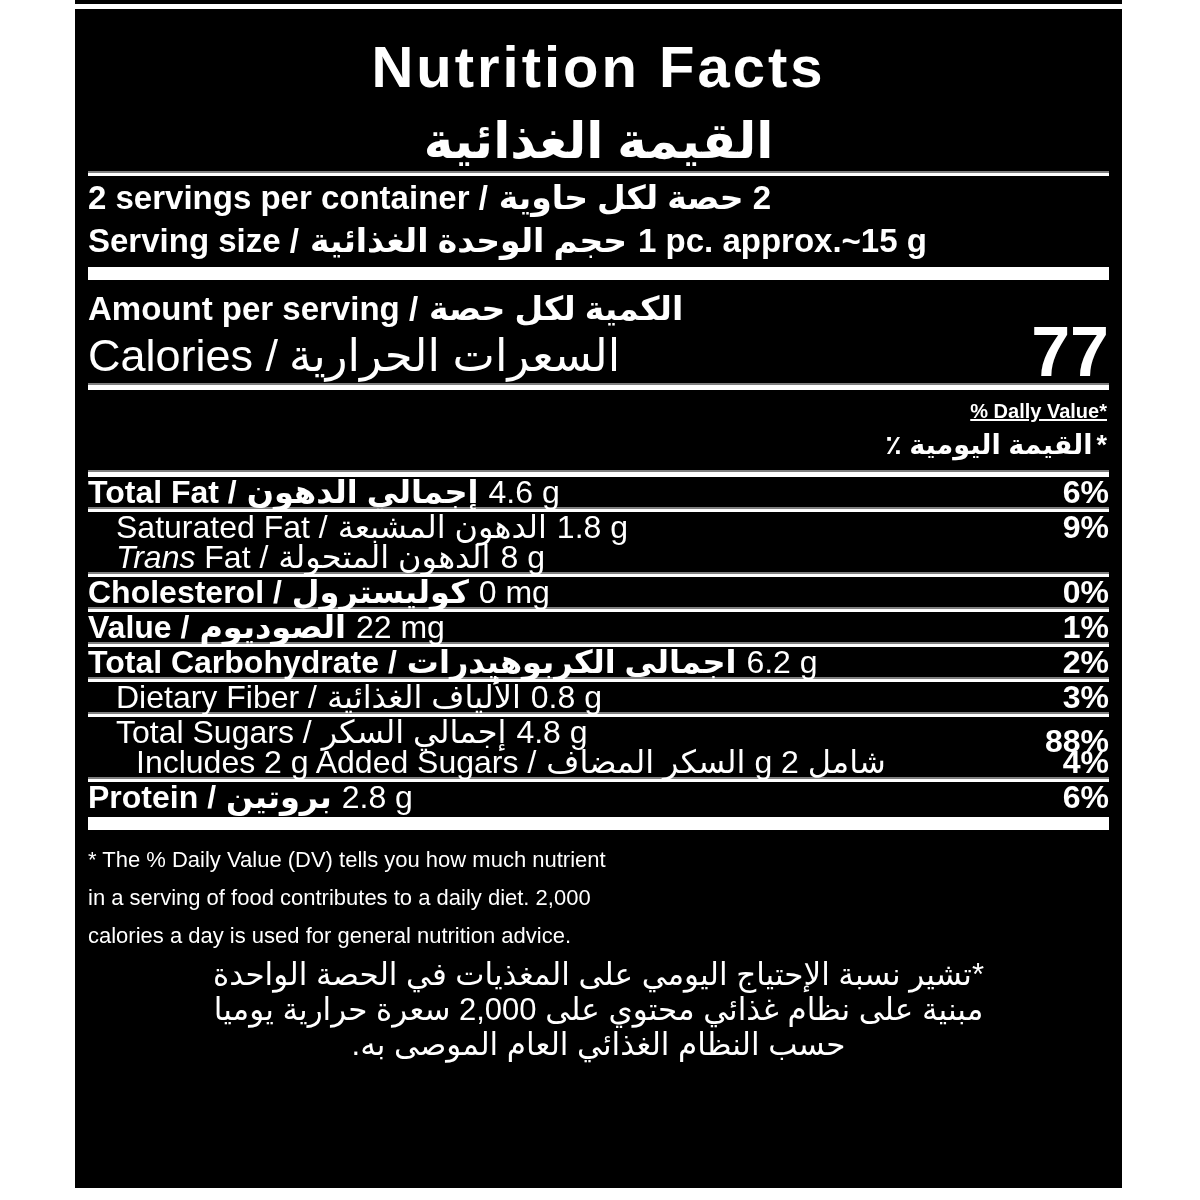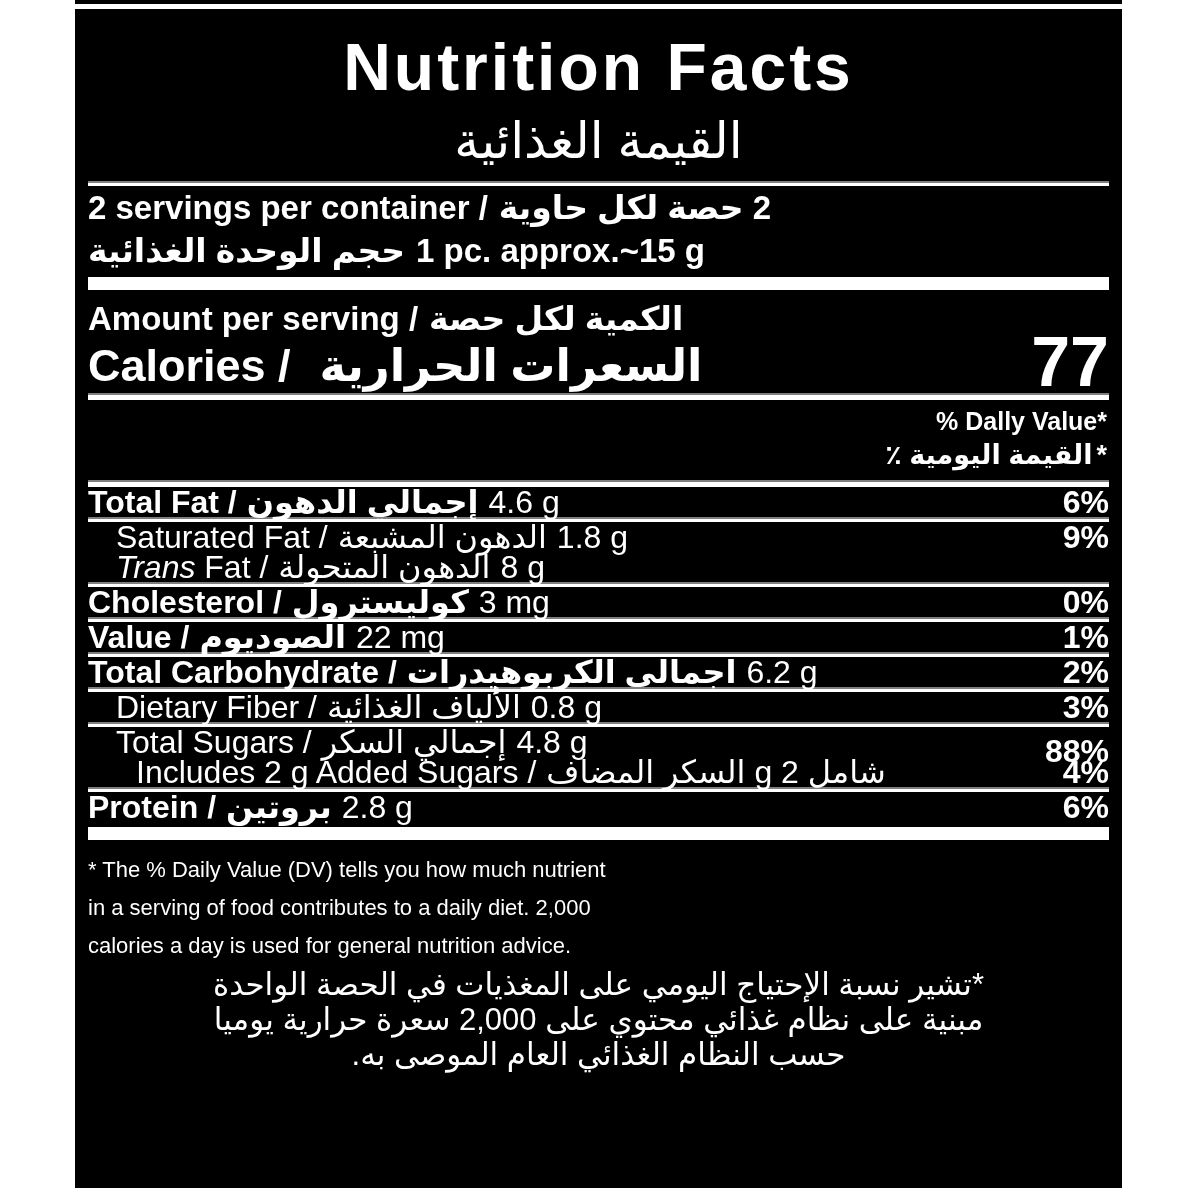--- a/index.html
+++ b/index.html
@@ -1,33 +1,33 @@
 <!DOCTYPE html>
 <html><head>
 <meta charset="utf-8">
 <style>
   html,body{margin:0;padding:0;background:#ffffff;width:1200px;height:1200px;overflow:hidden;
             font-family:"Liberation Sans","DejaVu Sans",sans-serif;}
   .crop-bar-top{height:4px;background:#000;margin:0 78px 5px 75px;}
   .label{margin:0 78px 0 75px;background:#000;color:#fff;padding:14px 13px 8px 13px;
          box-sizing:border-box;min-height:1179px;}
-  .t-en{font-size:66px;font-weight:700;text-align:center;letter-spacing:3px;line-height:88px;white-space:nowrap;}
-  .t-ar{font-size:50px;font-weight:400;text-align:center;line-height:60px;margin-bottom:10px;}
+  .t-en{font-size:58px;font-weight:700;text-align:center;letter-spacing:3px;line-height:88px;white-space:nowrap;}
+  .t-ar{font-size:50px;font-weight:700;text-align:center;line-height:60px;}
   .sep{height:5px;background:linear-gradient(to bottom,#7f7f7f 0 40%,#ffffff 40% 100%);}
   .sep-md{height:7px;background:linear-gradient(to bottom,#7f7f7f 0 30%,#ffffff 30% 100%);}
   .bar{height:13px;background:#ffffff;margin:5px 0;}
   .line{display:flex;align-items:flex-start;white-space:nowrap;}
   .line .seg{margin-right:11px;}
   .srv{font-size:33px;font-weight:700;line-height:43px;}
   .amt{font-size:33px;font-weight:700;line-height:40px;margin-top:4px;}
   .calrow{display:flex;align-items:flex-end;}
-  .cal{font-size:45px;font-weight:700;line-height:54px;gap:18px;}
+  .cal{font-size:45px;font-weight:400;line-height:54px;}
   .cal-val{margin-left:auto;font-size:70px;font-weight:700;line-height:62px;}
   .dvh{text-align:right;padding:5px 2px 7px 0;}
-  .dvh-en{font-size:25px;font-weight:700;line-height:33px;}
+  .dvh-en{font-size:20px;font-weight:700;line-height:33px;text-decoration:underline;}
   .dvh-ar{font-size:27px;font-weight:700;line-height:35px;}
   .dvh-ar .star{margin-left:4px;}
   .row{display:flex;align-items:center;height:30px;font-size:32px;white-space:nowrap;}
   .row .seg{margin-right:10px;}
   .b{font-weight:700;}
   .it{font-style:italic;text-align:center;}
   .ind1{padding-left:28px;}
   .ind2{padding-left:48px;}
   .dv{margin-left:auto;font-weight:700;}
   .dv-low{position:relative;top:9px;}
@@ -44,20 +44,21 @@
   <div class="t-en">Nutrition Facts</div>
   <div class="t-ar" dir="rtl">القيمة الغذائية</div>
 
   <div class="sep"></div>
 
   <div class="line srv">
     <span class="seg">2 servings per container /</span>
     <span class="seg" dir="rtl">2 حصة لكل حاوية</span>
   </div>
   <div class="line srv">
+    <span class="seg">Serving size /</span>
     <span class="seg" dir="rtl">حجم الوحدة الغذائية</span>
     <span class="seg">1 pc. approx.~15  g</span>
   </div>
 
   <div class="bar"></div>
 
   <div class="calrow">
     <div>
       <div class="line amt">
         <span class="seg">Amount per serving /</span>
@@ -99,21 +100,21 @@
     <span class="seg"><span class="it">Trans</span> <span>Fat /</span></span>
     <span class="seg" dir="rtl">الدهون المتحولة</span>
     <span class="seg">8 g</span>
     <span class="dv"></span>
   </div>
   <div class="sep"></div>
 
   <div class="row">
     <span class="seg b">Cholesterol /</span>
     <span class="seg b" dir="rtl">كوليسترول</span>
-    <span class="seg">3 mg</span>
+    <span class="seg">0 mg</span>
     <span class="dv">0%</span>
   </div>
   <div class="sep"></div>
 
   <div class="row">
     <span class="seg b">Value /</span>
     <span class="seg b" dir="rtl">الصوديوم</span>
     <span class="seg">22 mg</span>
     <span class="dv">1%</span>
   </div>

